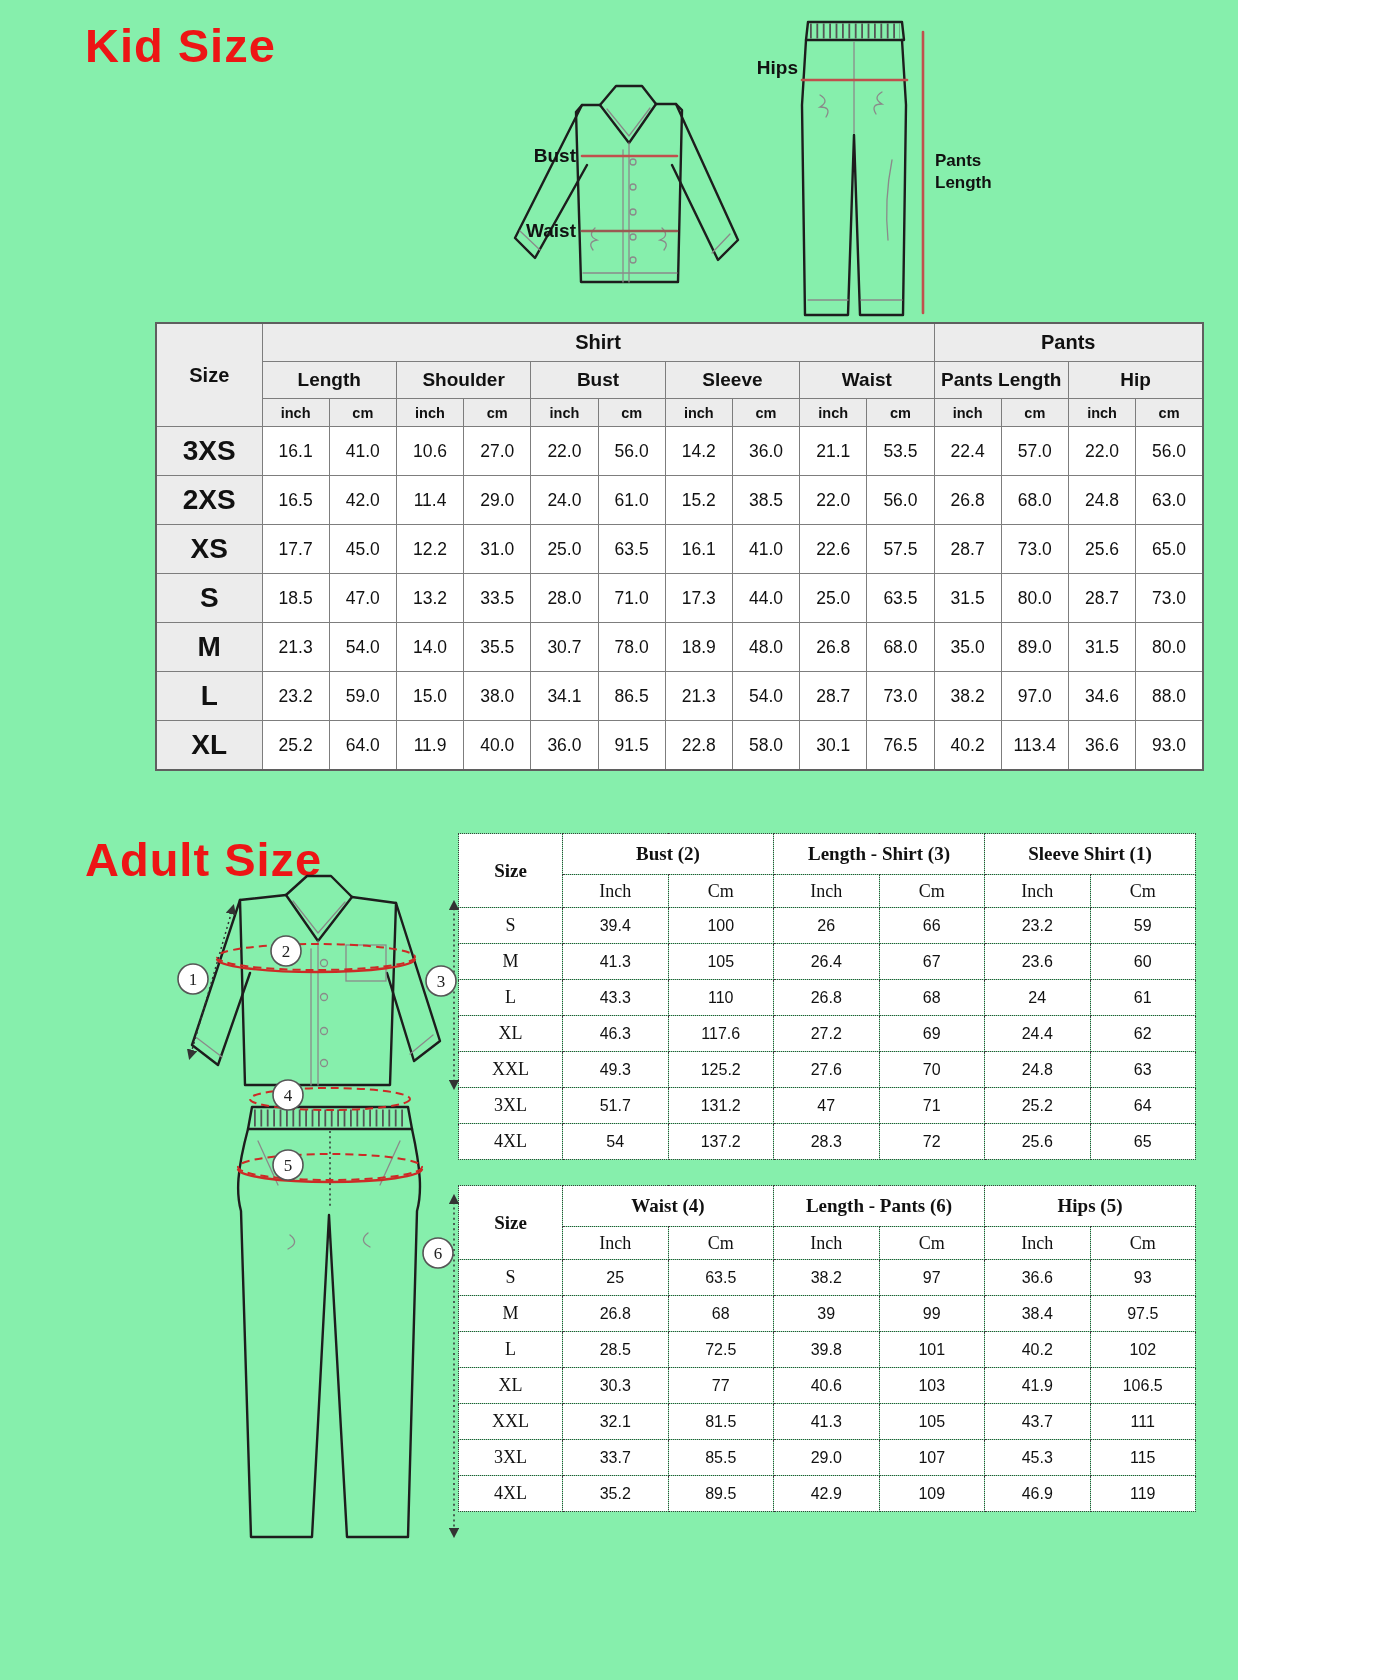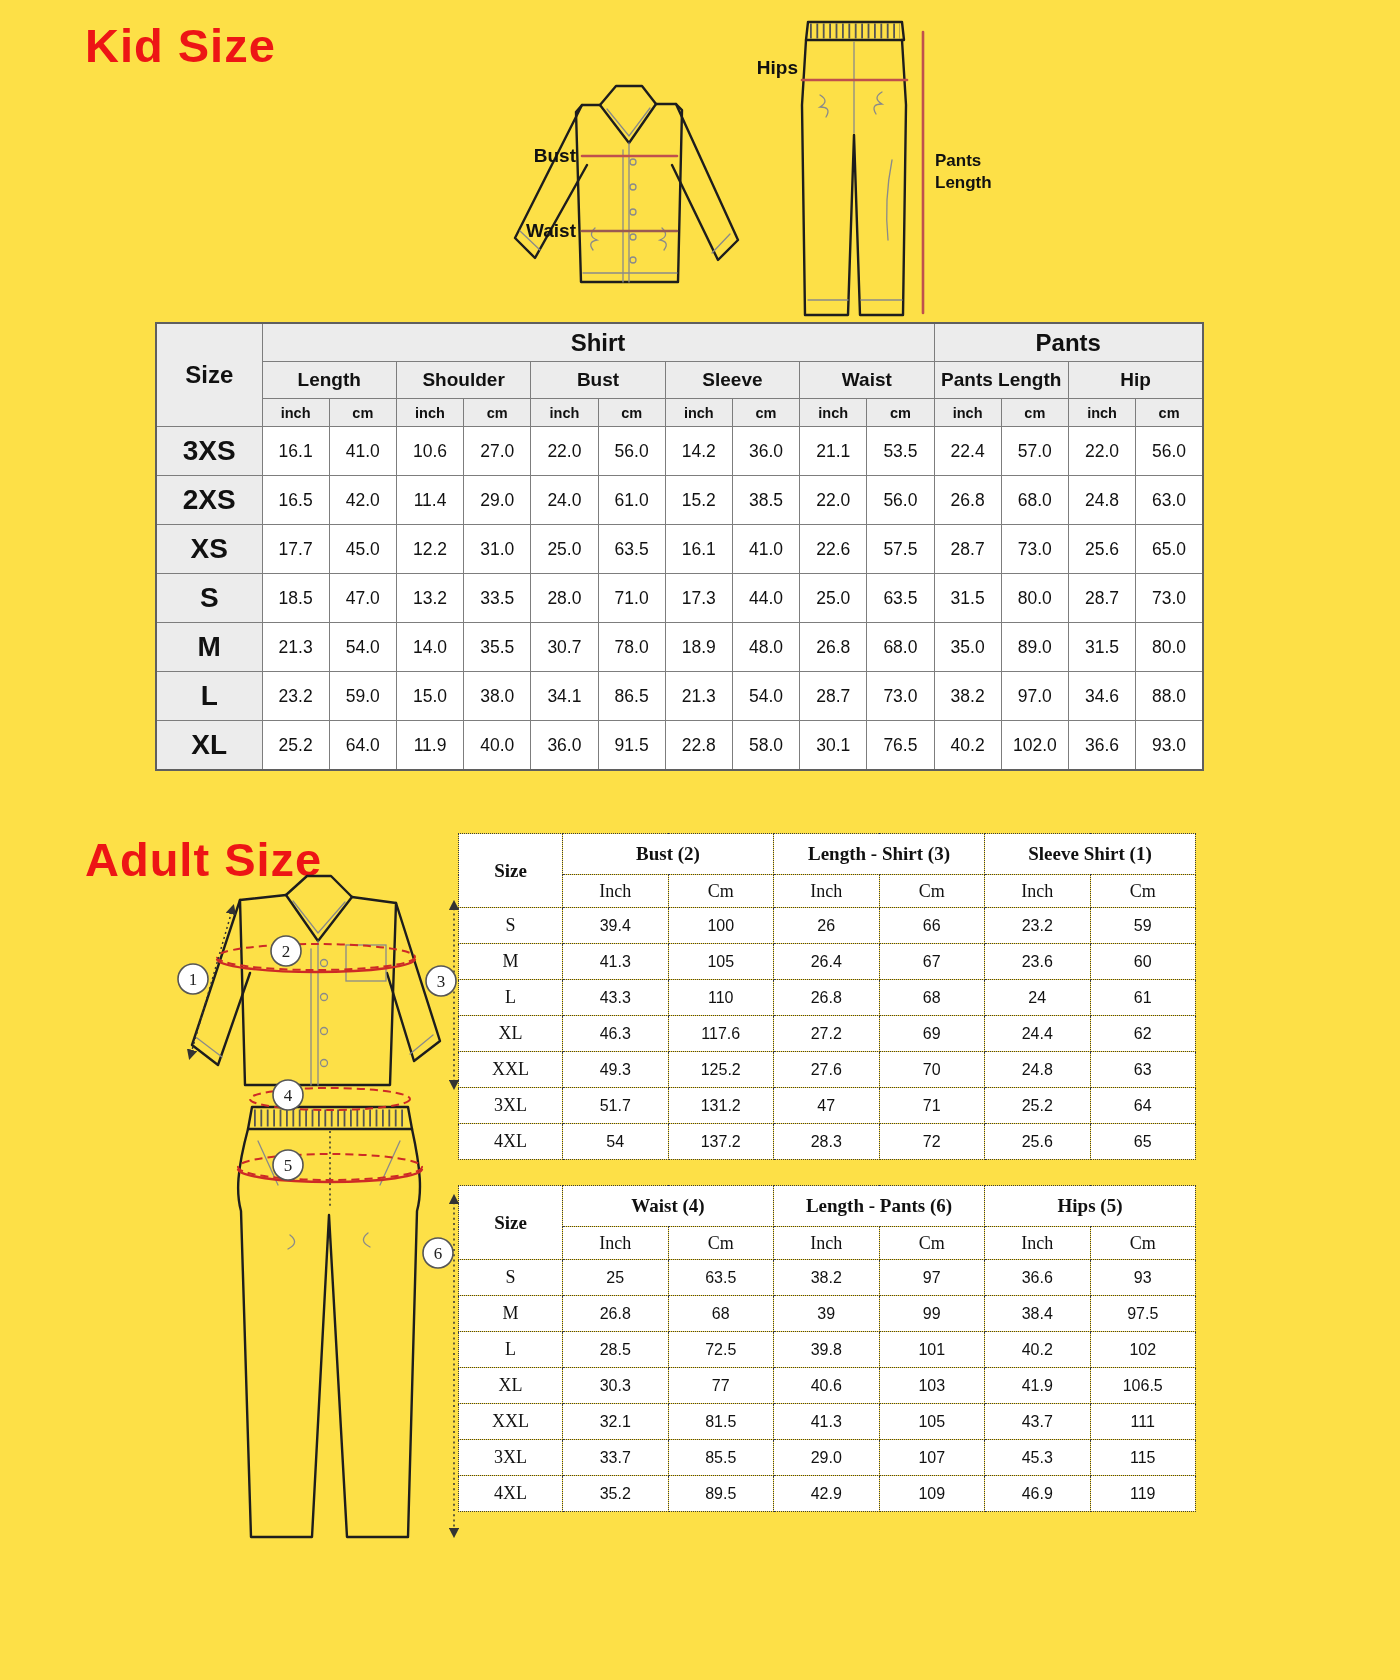--- a/index.html
+++ b/index.html
@@ -1,17 +1,17 @@
 <!DOCTYPE html>
 <html style="--title_red: #ed1515; --diagram_red: #c0504d; --diagram_red_dark: #9a5a52; --diagram_red_bright: #cd2a26; --border_gray: #7d7d7d; --header_bg: #ececec;"><head>
 <meta charset="utf-8">
 <style>
   html,body{margin:0;padding:0;background:#fff;}
   .page{
-    position:relative;width:1400px;height:1680px;background:#fde047;
+    position:relative;width:1238px;height:1680px;background:#86efac;
     font-family:"Liberation Sans",sans-serif;color:#111;overflow:hidden;
   }
   .big-title{
     position:absolute;margin:0;
     font-family:"Liberation Sans",sans-serif;
     font-size:47px;font-weight:900;letter-spacing:1px;
     color:var(--title_red,#ed1515);
   }
   #kid-title{left:85px;top:18px;}
   #adult-title{left:85px;top:832px;}
@@ -30,21 +30,21 @@
   svg .klabel-sm{font-family:"Liberation Sans",sans-serif;font-weight:700;font-size:17px;fill:#111;}
 
   
   .kid-table{
     position:absolute;left:155px;top:322px;width:1049px;
     border-collapse:collapse;table-layout:fixed;text-align:center;
     border:2px solid #5f5f5f;
   }
   .kid-table th,.kid-table td{border:1.6px solid var(--border_gray,#7d7d7d);padding:0;overflow:hidden;}
   .kid-table thead th{background:var(--header_bg,#ececec);font-weight:600;}
-  .kid-table .group-row th{height:37px;font-size:24px;text-align:center;}
+  .kid-table .group-row th{height:37px;font-size:20px;text-align:center;}
   .kid-table .measure-row th{height:36px;font-size:19px;}
   .kid-table .unit-row th{height:27px;font-size:14.5px;}
   .kid-table .size-head{font-size:40px;font-weight:600;}
   .kid-table tbody td{height:48px;font-size:17.5px;background:#fff;}
   .kid-table tbody td.size-cell{background:var(--header_bg,#ececec);font-size:28px;font-weight:600;}
 
   
   .adult-table{
     position:absolute;left:458px;width:738px;
     border-collapse:collapse;table-layout:fixed;text-align:center;
@@ -257,21 +257,21 @@
           <td>64.0</td>
           <td>11.9</td>
           <td>40.0</td>
           <td>36.0</td>
           <td>91.5</td>
           <td>22.8</td>
           <td>58.0</td>
           <td>30.1</td>
           <td>76.5</td>
           <td>40.2</td>
-          <td>102.0</td>
+          <td>113.4</td>
           <td>36.6</td>
           <td>93.0</td>
         </tr>
       </tbody>
   </table>
 
   <h1 class="big-title" id="adult-title">Adult Size</h1>
 
   <svg style="position:absolute;left:100px;top:845px;" width="370" height="720" viewBox="0 0 370 720">
     <defs>

